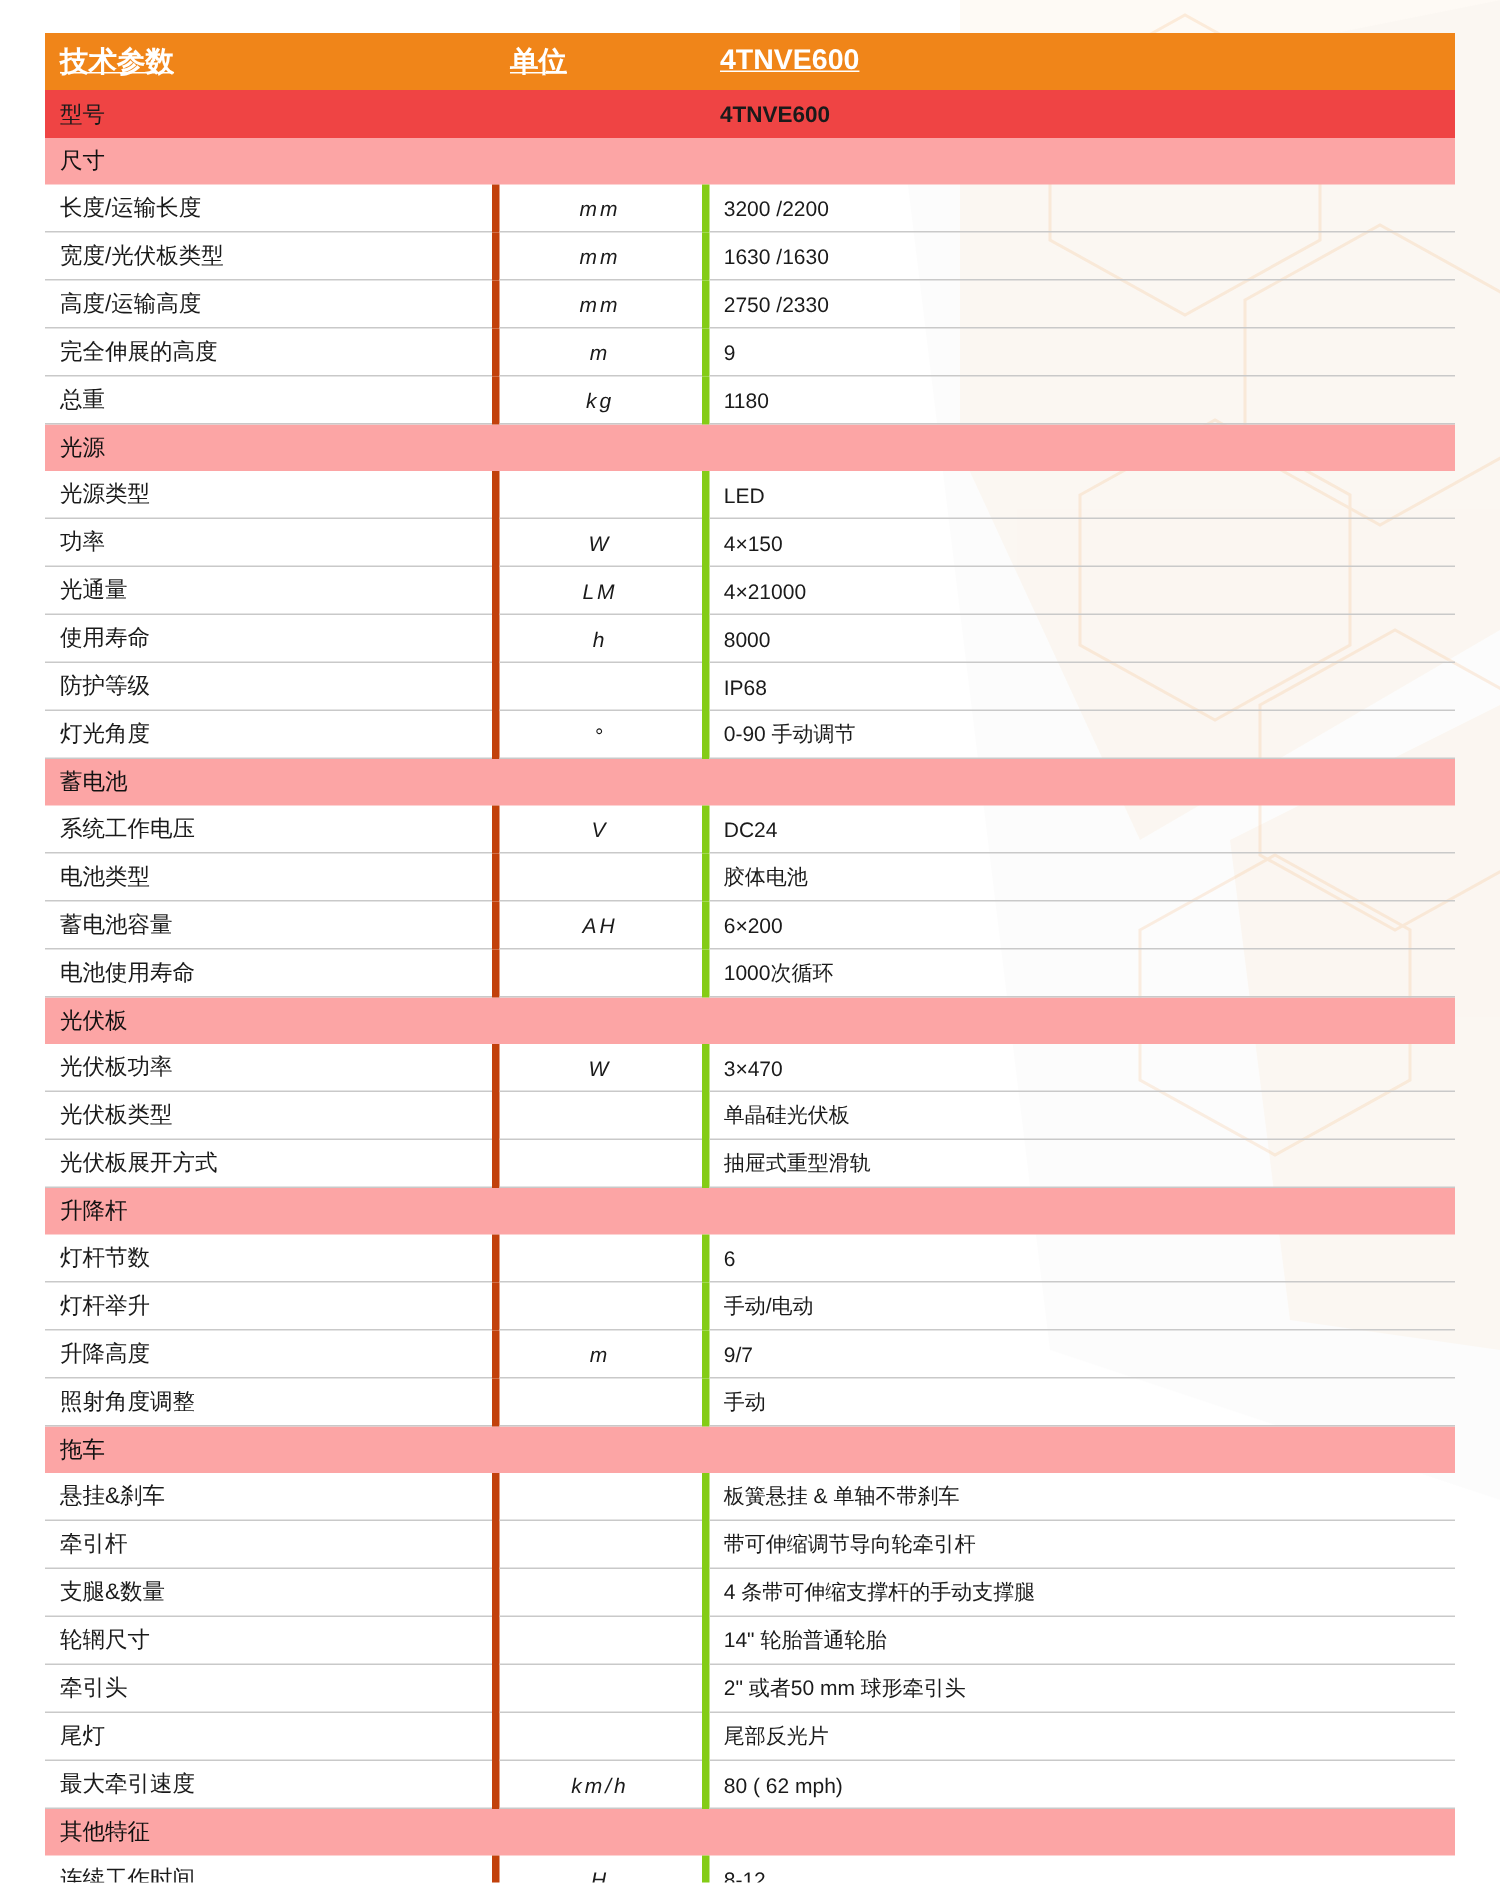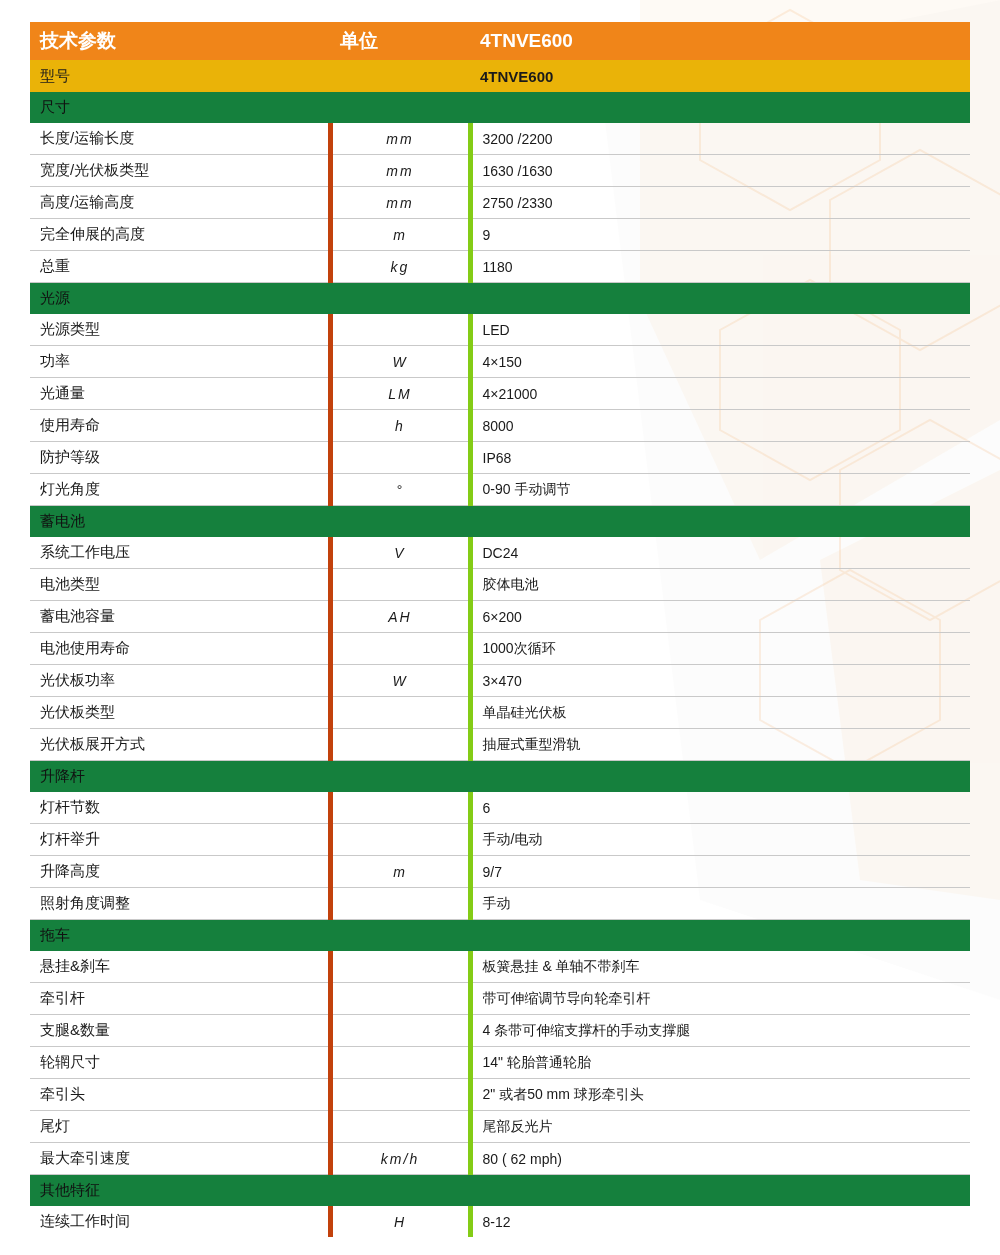--- a/index.html
+++ b/index.html
@@ -45,38 +45,39 @@
 
   
   tr.header-row td {
     background: #F08519;
     color: #ffffff;
     font-weight: bold;
     font-size: 19px;
     height: 34px;
     padding: 2px 10px;
     border: none;
+    text-decoration: underline;
   }
   tr.header-row td.unit-cell {
     text-align: left;
   }
 
   
   tr.section-row td {
-    background: #15803d;
+    background: #fca5a5;
     height: 27px;
     padding: 2px 10px;
     font-size: 15px;
     border: none;
     color: #111;
   }
 
   
   tr.model-row td {
-    background: #eab308;
+    background: #ef4444;
     height: 28px;
     padding: 2px 10px;
     border: none;
     font-size: 15px;
   }
   tr.model-row td.value-cell {
     font-weight: bold;
   }
 
   
@@ -223,20 +224,23 @@
         <tr class="data-row">
           <td class="param-cell">蓄电池容量</td>
           <td class="unit-cell">AH</td>
           <td class="value-cell">6×200</td>
         </tr>
         <tr class="data-row">
           <td class="param-cell">电池使用寿命</td>
           <td class="unit-cell"></td>
           <td class="value-cell">1000次循环</td>
         </tr>
+        <tr class="section-row">
+          <td colspan="3">光伏板</td>
+        </tr>
         <tr class="data-row">
           <td class="param-cell">光伏板功率</td>
           <td class="unit-cell">W</td>
           <td class="value-cell">3×470</td>
         </tr>
         <tr class="data-row">
           <td class="param-cell">光伏板类型</td>
           <td class="unit-cell"></td>
           <td class="value-cell">单晶硅光伏板</td>
         </tr>

